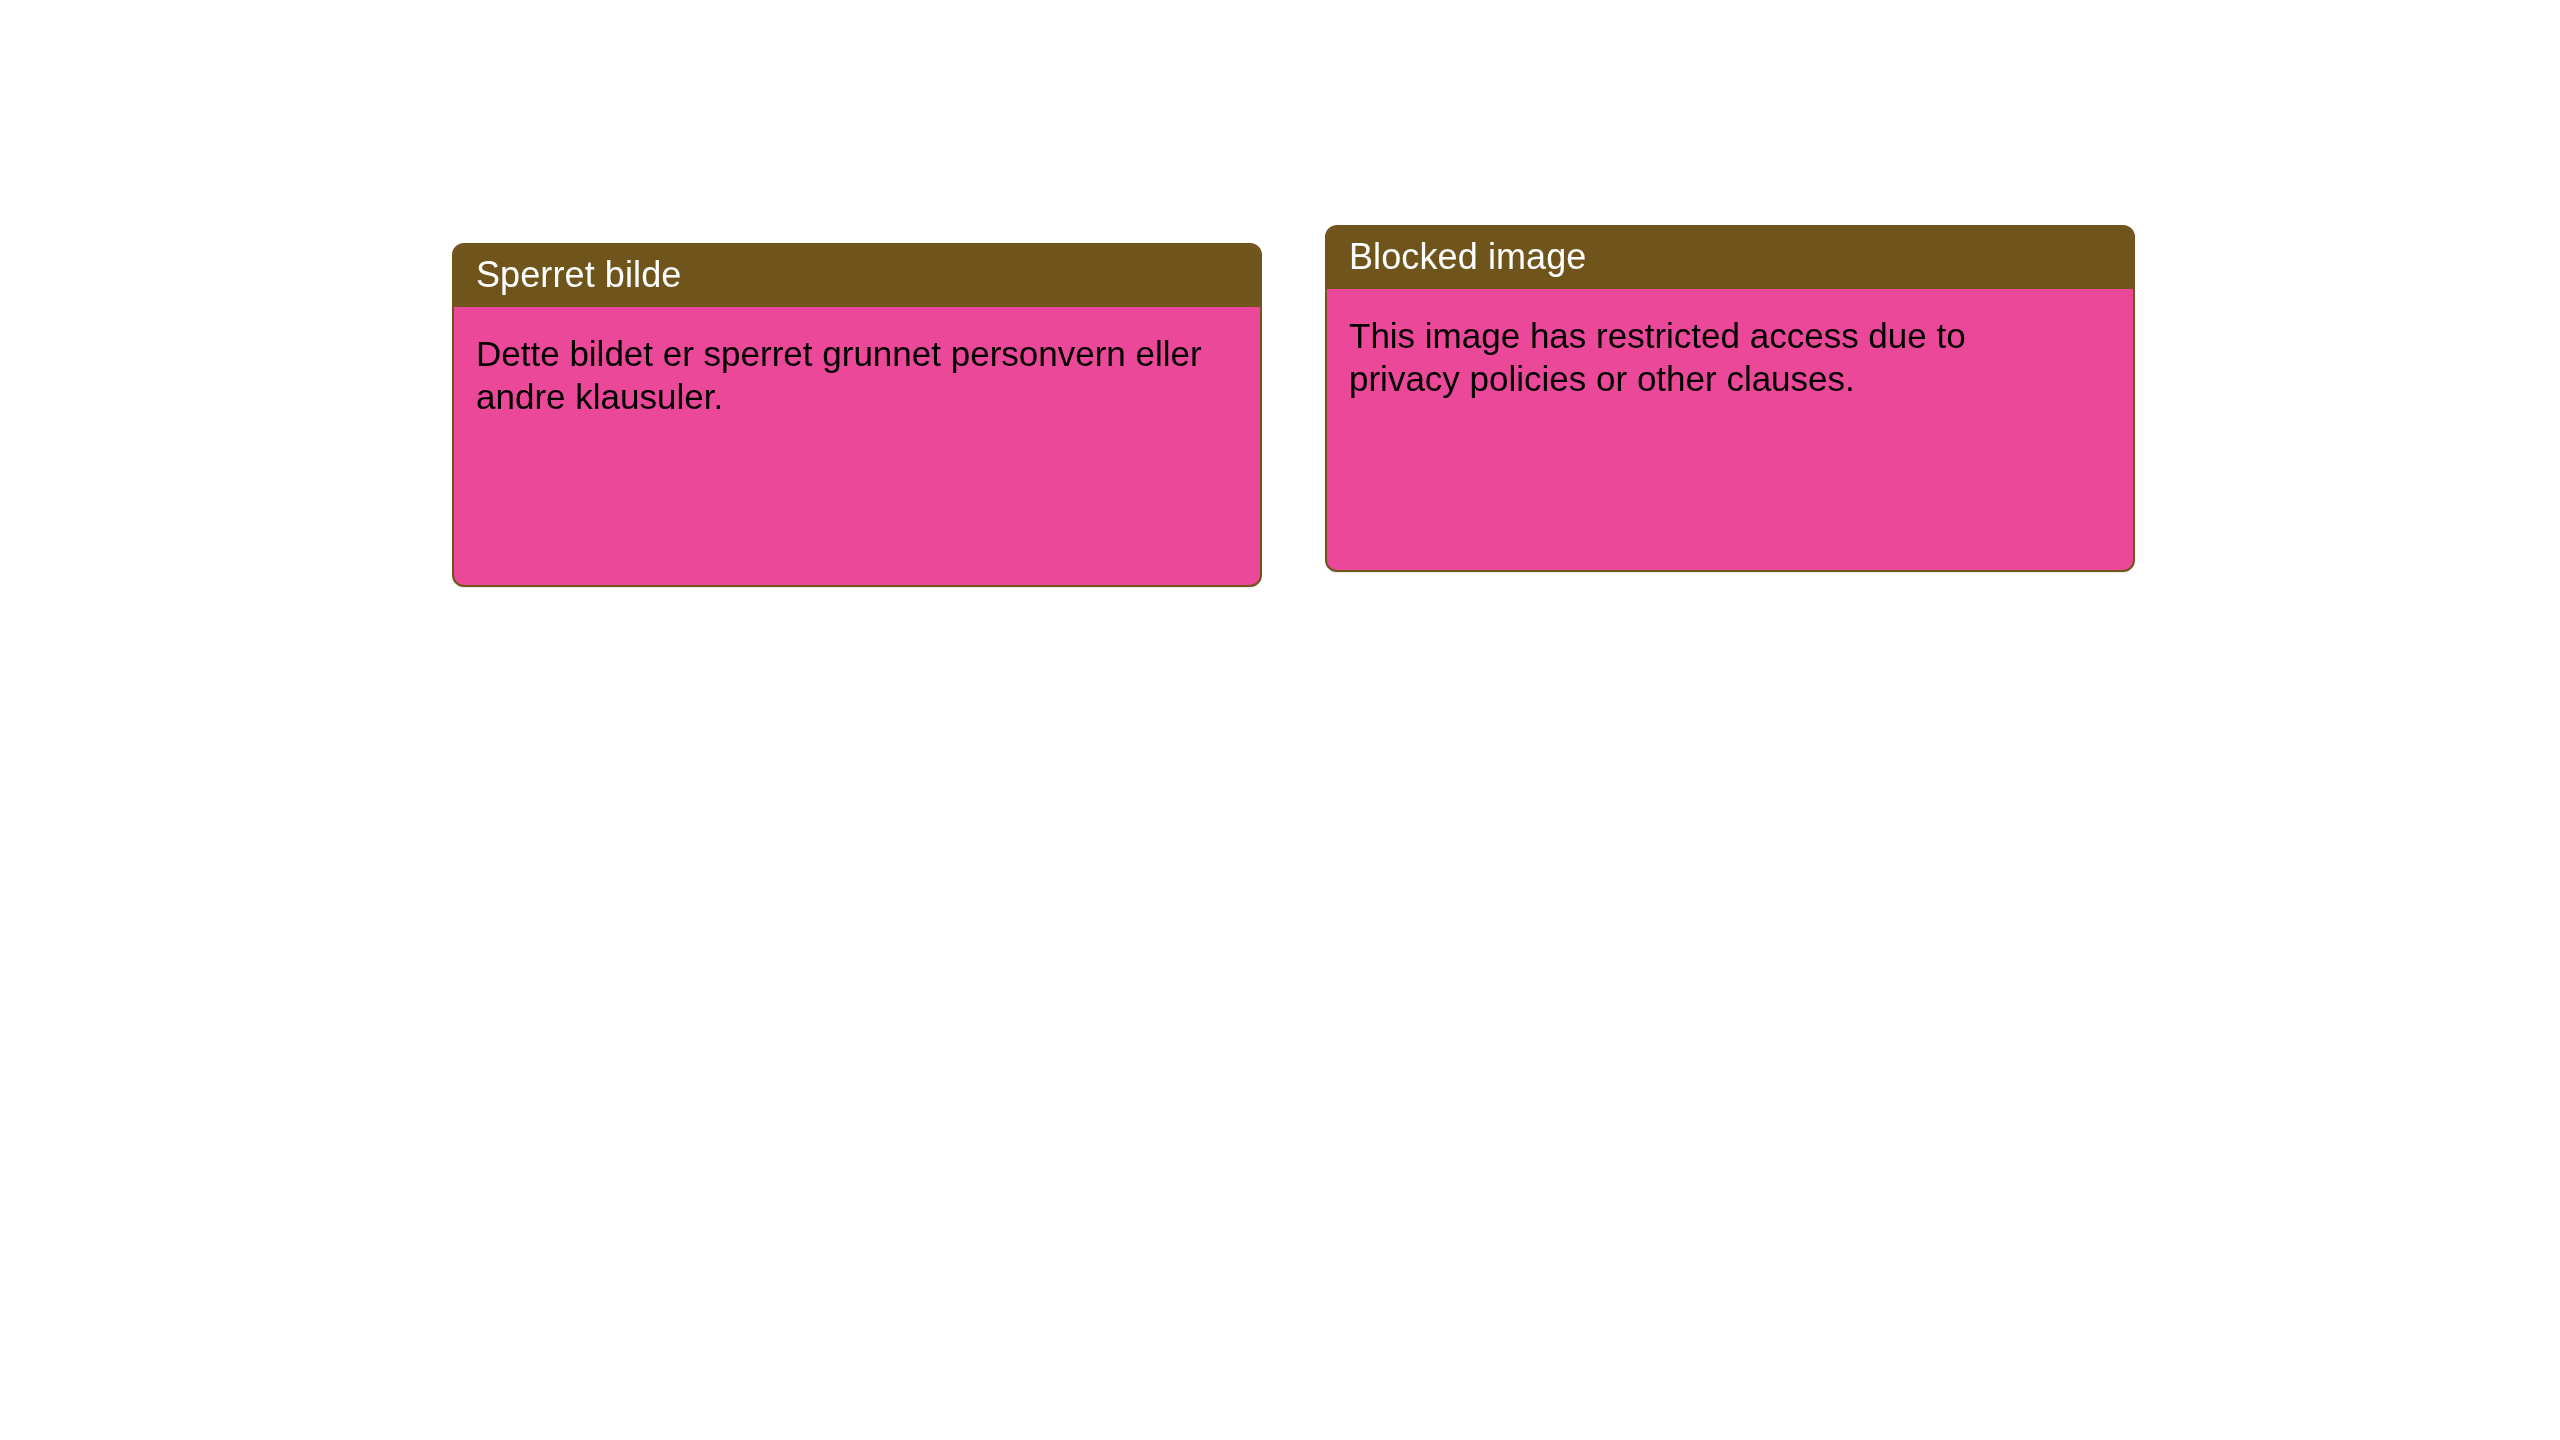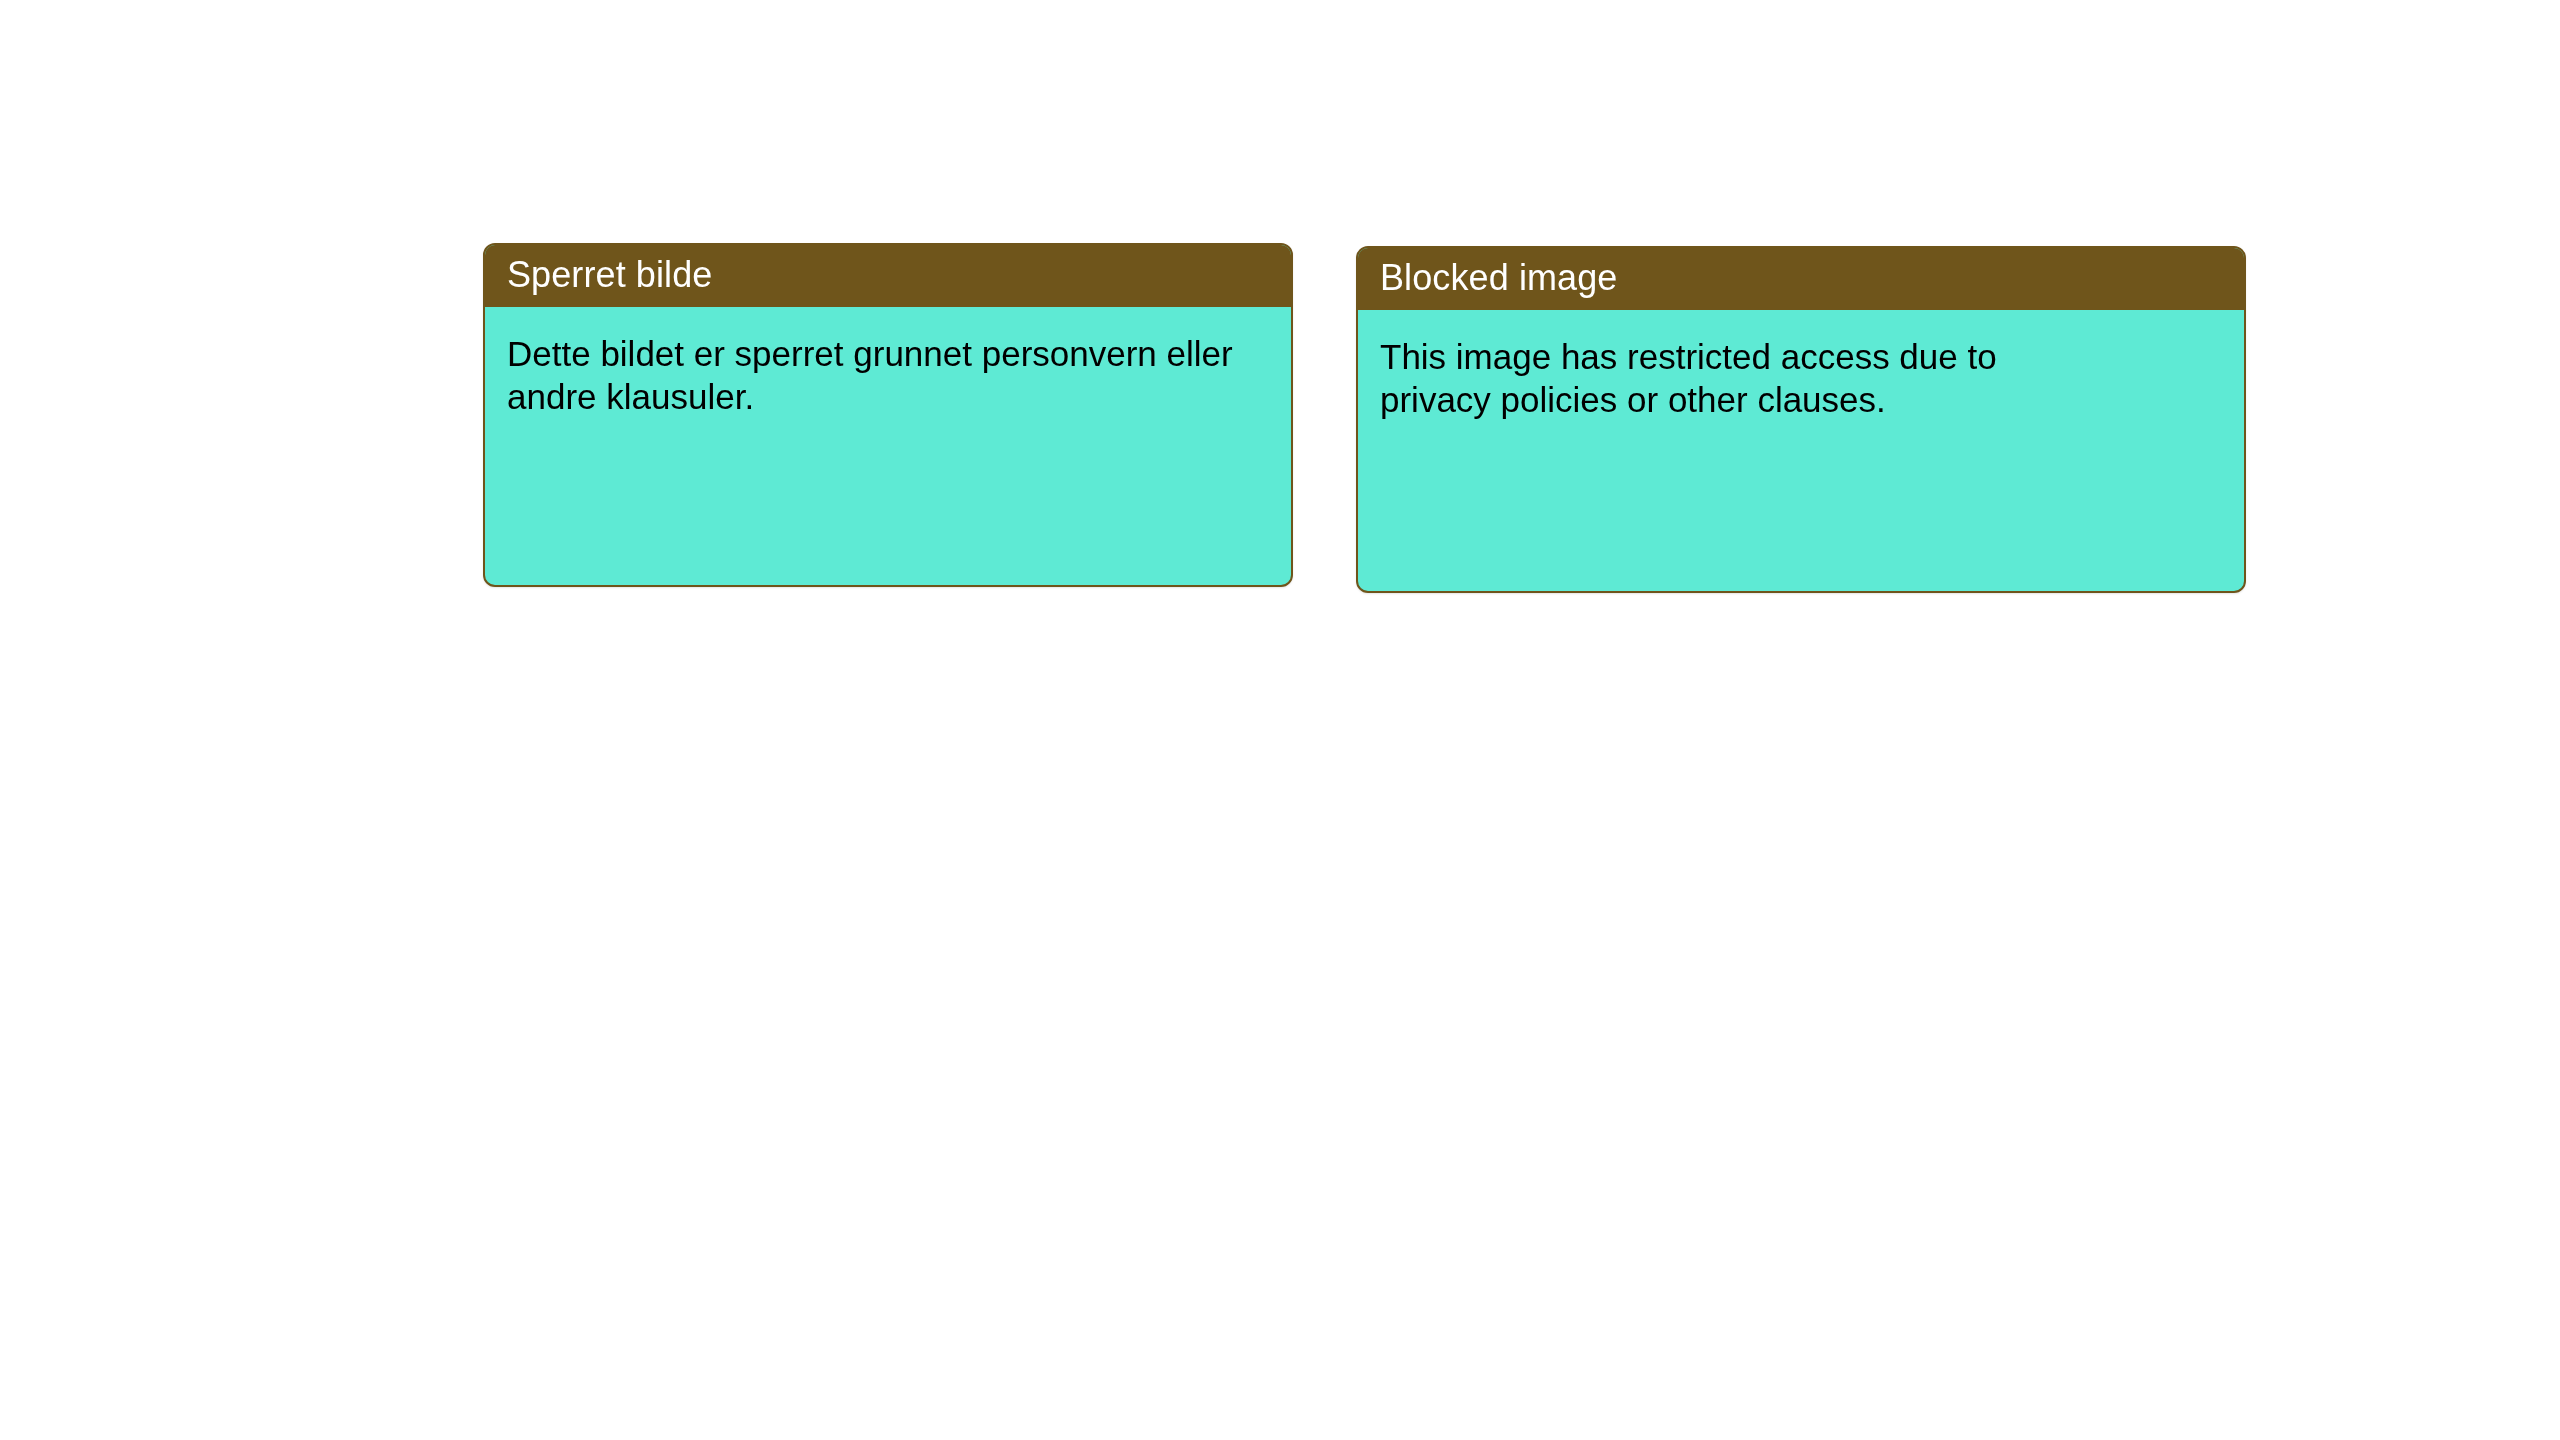--- a/index.html
+++ b/index.html
@@ -17,26 +17,25 @@
 
   .stage {
     position: relative;
     width: 2560px;
     height: 1440px;
   }
 
   .notice-card {
     position: absolute;
     box-sizing: border-box;
-    background: #5eead4;
+    background: #ec4899;
     border: 2px solid #6f551b;
     border-radius: 12px;
     overflow: hidden;
     box-shadow: 0 1px 2px rgba(0,0,0,0.10);
-    margin-left: 31px;
   }
 
   .notice-card .card-header {
     box-sizing: border-box;
     background: #6f551b;
     color: #ffffff;
     font-size: 36px;
     line-height: 1.0;
     padding: 12px 22px 14px 22px;
     letter-spacing: 0.1px;
@@ -59,22 +58,22 @@
   #card-blocked-no {
     left: 452px;
     top: 243px;
     width: 810px;
     height: 344px;
   }
 
   
   #card-blocked-en {
     left: 1325px;
-    top: 246px;
-    width: 890px;
+    top: 225px;
+    width: 810px;
     height: 347px;
   }
   #card-blocked-en .card-body {
     max-width: 680px;
   }
 </style>
 </head>
 <body>
 
 <div class="stage">

